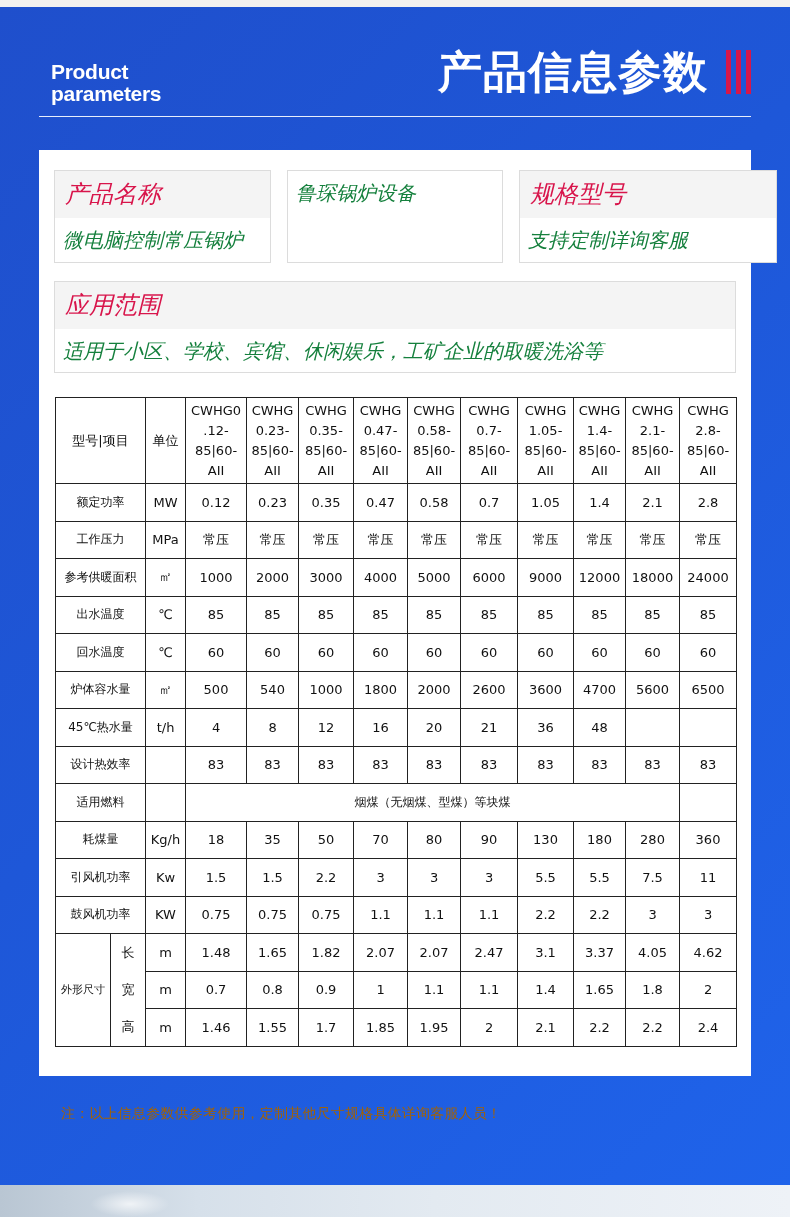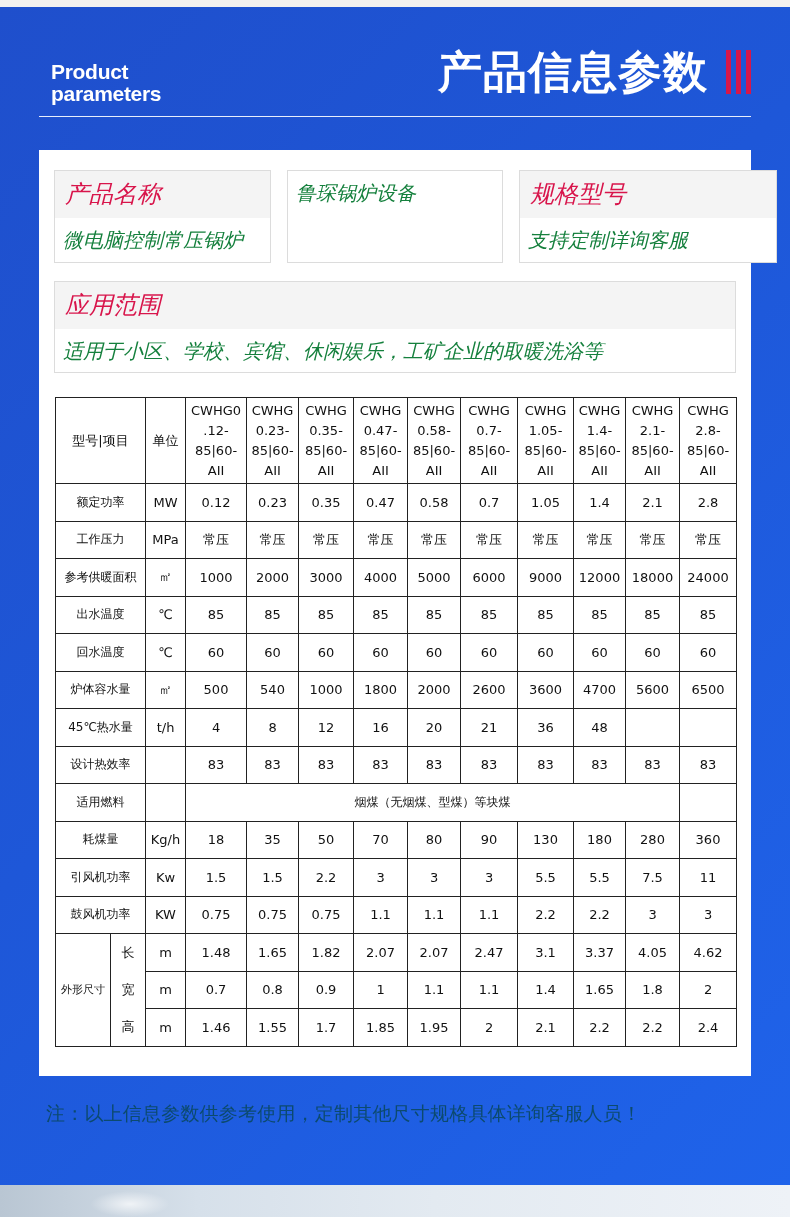--- a/index.html
+++ b/index.html
@@ -59,22 +59,22 @@
   table.spec tr.head td { height: 86px; line-height: 20px; font-size: 13px; }
   table.spec tr.row td { height: 37.5px; }
   table.spec td.lbl { font-size: 12px; white-space: nowrap; }
   table.spec td.dim-group { font-size: 11px; }
   table.spec td.sub { border-top: none; border-bottom: none; }
   table.spec tr.dim-first td.sub { border-top: 1px solid #222; }
   table.spec tr.dim-last td.sub { border-bottom: 1px solid #222; }
   table.spec td.fuel { font-size: 12px; }
 
   .note {
-    position: absolute; left: 46px; top: 1099px; color: #0c4a6e;
-    font-size: 19px; line-height: 28px; white-space: nowrap; letter-spacing: 0.2px;
+    position: absolute; left: 61px; top: 1099px; color: #a16207;
+    font-size: 14px; line-height: 28px; white-space: nowrap; letter-spacing: 0.2px;
   }
 </style>
 </head>
 <body>
 
 <div class="top-strip"></div>
 <div class="blue-bg"></div>
 <div class="sky"></div>
 
 <div class="en-title">

